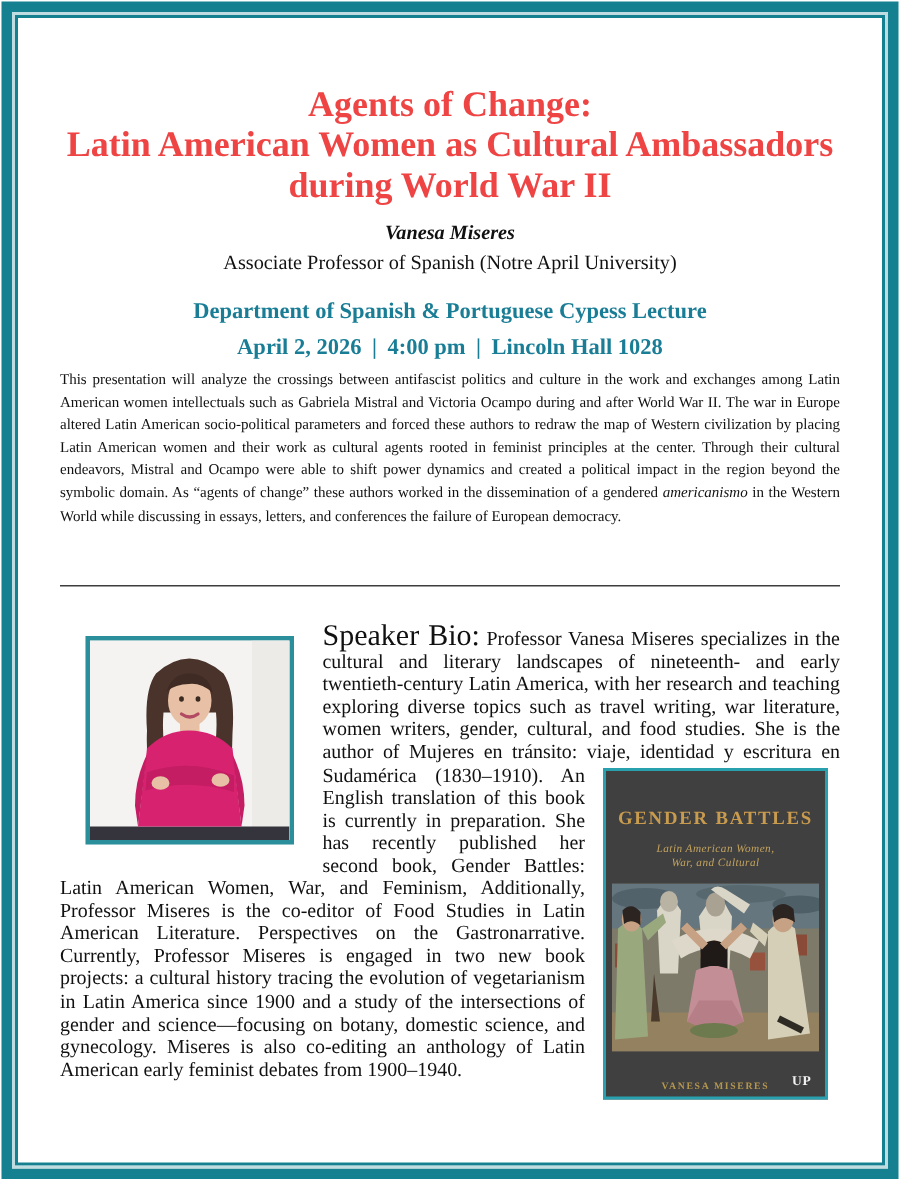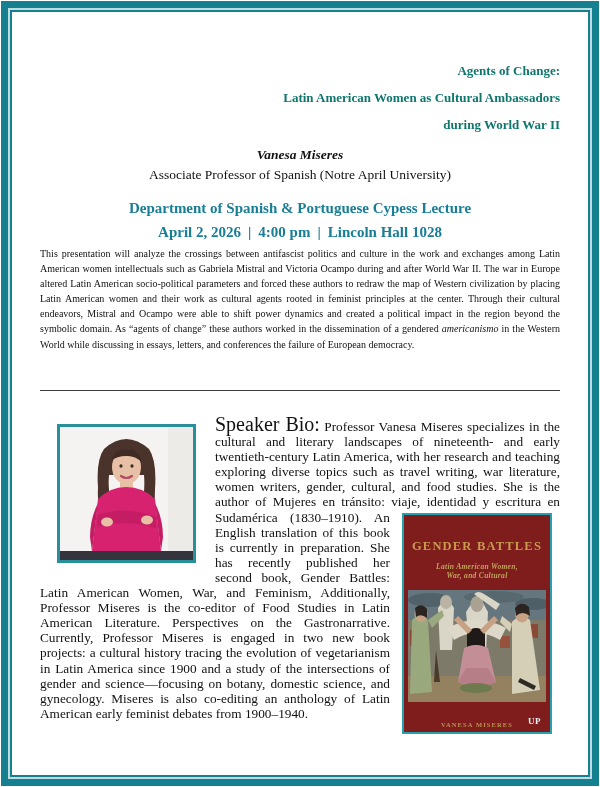--- a/index.html
+++ b/index.html
@@ -13,22 +13,22 @@
   .frame-outer {
     position:absolute; inset:1px; border:7px solid #15808f; pointer-events:none;
   }
   .frame-inner {
     position:absolute; inset:10px; border:2px solid #15808f;
     box-shadow:0 0 0 2px #bfdce0; pointer-events:none;
   }
   .content { position:absolute; left:40px; right:40px; top:0; }
 
   .title-block {
-    position:absolute; top:57px; left:0; right:0; text-align:right;
-    color:#0f766e; font-weight:bold; font-size:13px; line-height:27px;
+    position:absolute; top:57px; left:0; right:0; text-align:center;
+    color:#ef4444; font-weight:bold; font-size:24px; line-height:27px;
   }
   .speaker-block {
     position:absolute; top:145px; left:0; right:0; text-align:center;
     font-size:13.5px; line-height:19.5px; color:#111111;
   }
   .speaker-name { font-weight:bold; font-style:italic; }
   .lecture-block {
     position:absolute; top:197px; left:0; right:0; text-align:center;
     color:#1a7d96; font-weight:bold; font-size:15px; line-height:23.5px;
   }
@@ -55,29 +55,29 @@
   .speaker-photo {
     float:left; width:139px; height:139px;
     margin:7px 19px 7px 17px;
     border:3px solid #2a8f9b; background:#f4f3f1;
   }
   .speaker-photo svg { display:block; width:133px; height:133px; }
 
   .book-cover {
     float:right; width:150px; height:221px;
     margin:3px 8px 8px 12px;
-    border:2px solid #29a0ae; background:#7f1d1d;
+    border:2px solid #29a0ae; background:#404040;
     position:relative; text-align:center;
   }
   .bc-title {
     margin-top:24px; color:#c89b4e; font-weight:bold; font-size:12.5px;
     letter-spacing:1.2px; line-height:14px;
   }
   .bc-subtitle {
-    margin-top:9px; color:#c3a35f; font-style:italic; font-weight:bold;
+    margin-top:9px; color:#c3a35f; font-style:italic; font-weight:normal;
     font-size:7.5px; line-height:9.5px; letter-spacing:.3px;
   }
   .bc-art { margin:9px auto 0 auto; width:138px; height:112px; display:block; }
   .bc-footer {
     position:absolute; left:0; right:0; bottom:5px; height:12px;
   }
   .bc-author {
     color:#b5964e; font-size:6.5px; letter-spacing:1.1px; font-weight:bold;
     line-height:12px;
   }

